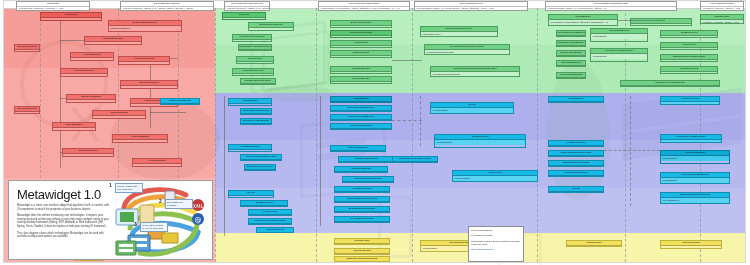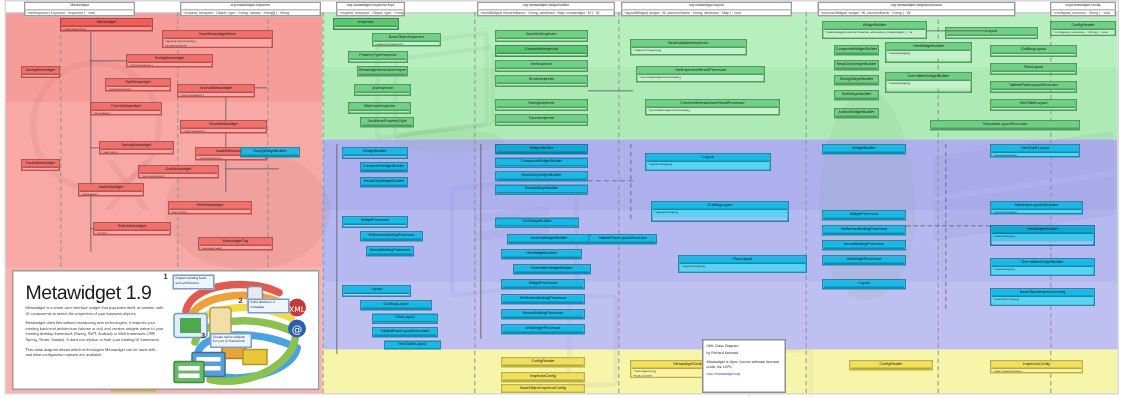--- a/index.html
+++ b/index.html
@@ -560,21 +560,21 @@
   <div class="lndv" style="left:420px;top:96px;height:50px;"></div>
   <div class="lnd" style="left:392px;top:120px;width:30px;"></div>
   <div class="lndv" style="left:630px;top:96px;height:110px;"></div>
   <div class="lnd" style="left:604px;top:150px;width:56px;"></div>
   <div class="ln lnv" style="left:320px;top:96px;height:130px;"></div>
   <div class="ln lnv" style="left:224px;top:96px;height:140px;"></div>
   <div class="ln lnh" style="left:392px;top:60px;width:30px;"></div>
   <div class="ln lnh" style="left:618px;top:20px;width:40px;"></div>
 
   <div class="title-card">
-    <h1>Metawidget 1.9</h1>
+    <h1>Metawidget 1.0</h1>
     <div class="para">
       <p>Metawidget is a smart user interface widget that populates itself, at runtime, with UI components to match the properties of your business objects.</p>
       <p>Metawidget does this without introducing new technologies. It inspects your existing back-end architecture (whose or not) and creates widgets native to your existing desktop framework (Swing, SWT, Android) or Web framework (JSF, Spring, Struts, Vaadin). It does not replace or hide your existing UI framework.</p>
       <p>This class diagram shows which technologies Metawidget can be used with, and what configuration options are available.</p>
     </div>
 
     <div class="swirl">
       <svg viewBox="0 0 100 76" width="100" height="76">
         <g fill="none" stroke-width="5" stroke-linecap="round">
           <path d="M14,24 C18,6 56,2 76,12" stroke="#e05a52"></path>

